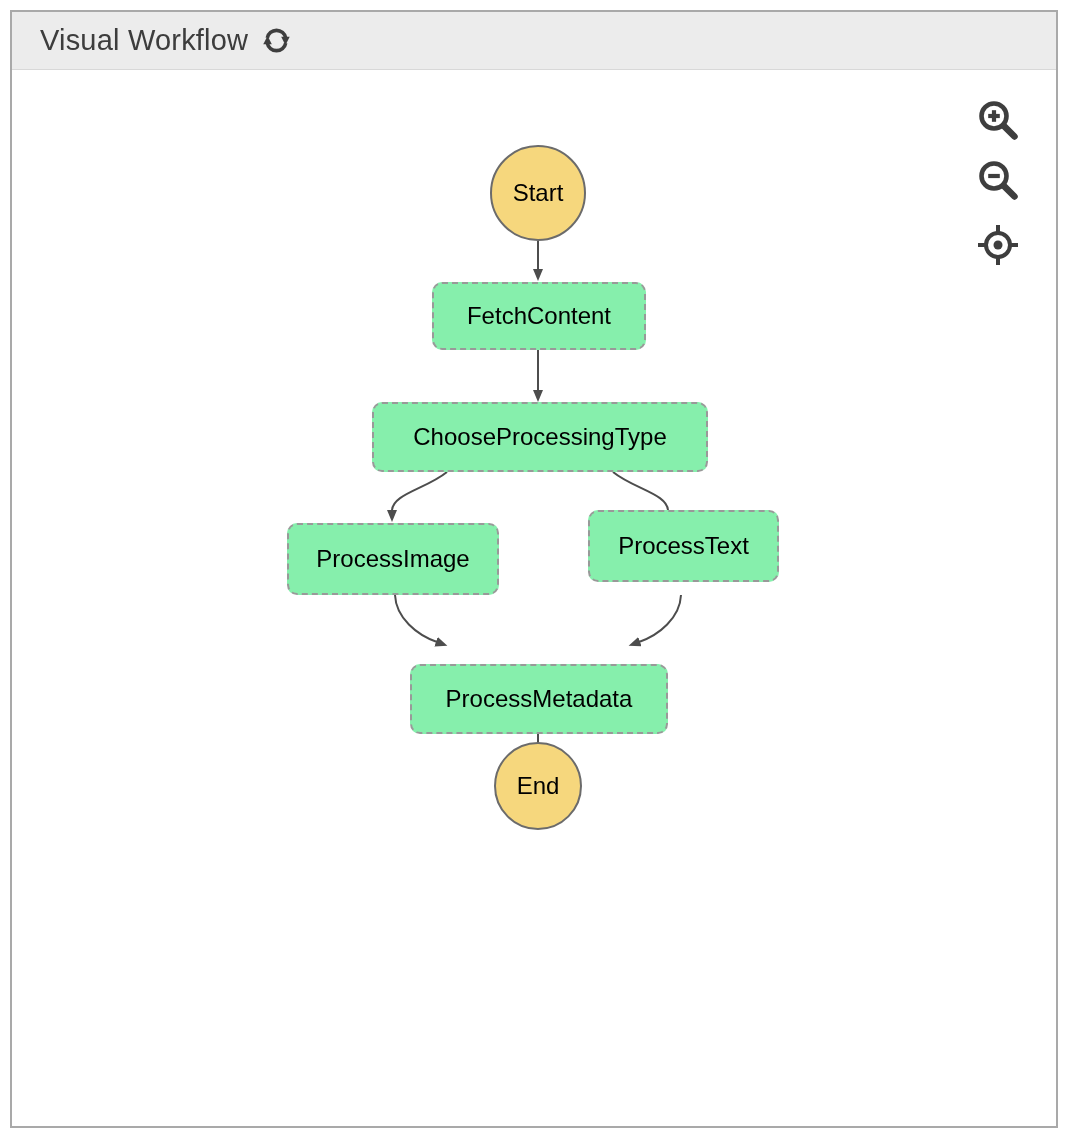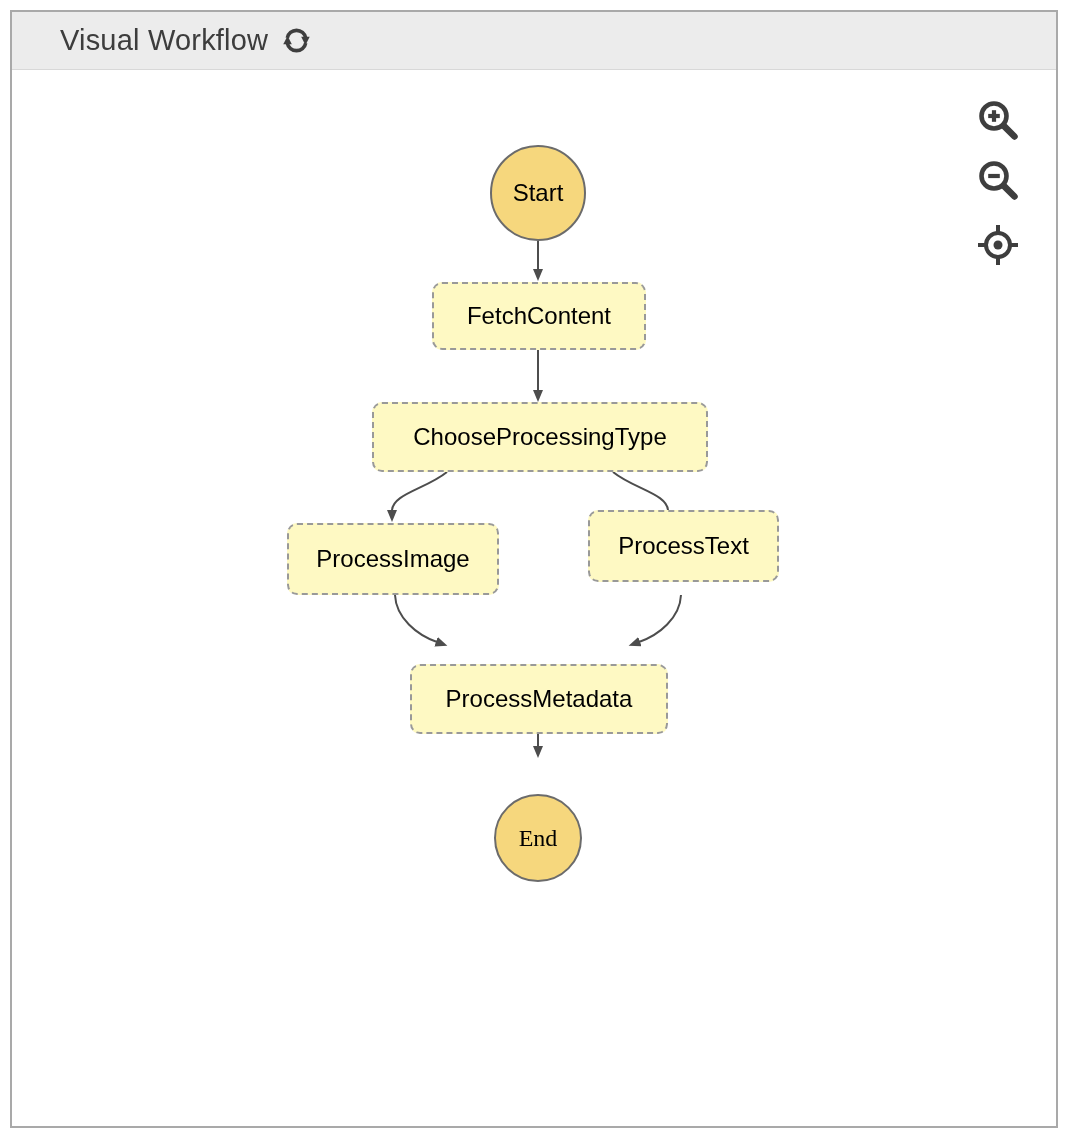--- a/index.html
+++ b/index.html
@@ -19,21 +19,21 @@
     height: 1114px;
     border: 2px solid #a9a9a9;
     background: #ffffff;
   }
   .panel-header {
     height: 57px;
     background: #ececec;
     border-bottom: 1px solid #d8d8d8;
     display: flex;
     align-items: center;
-    padding-left: 48px;
+    padding-left: 28px;
   }
   .panel-title {
     font-size: 29px;
     color: #3d3d3d;
     letter-spacing: 0.2px;
   }
   .refresh-btn {
     background: none;
     border: none;
     padding: 0;
@@ -65,21 +65,21 @@
     background: #ffffff;
   }
   .node.circle {
     border-radius: 50%;
     background: #f6d77d;
     border: 2px solid #6b6b6b;
   }
   .node.task {
     border: 2px dashed #999999;
     border-radius: 10px;
-    background: #fef9c3;
+    background: #86efac;
   }
   .zoom-controls {
     position: absolute;
     left: 964px;
     top: 28px;
     width: 44px;
     display: flex;
     flex-direction: column;
     align-items: center;
   }
@@ -152,21 +152,21 @@
     </div>
 
     <div class="node task" style="left:576px; top:440px; width:191px; height:72px;">
       <span>ProcessText</span>
     </div>
 
     <div class="node task" style="left:398px; top:594px; width:258px; height:70px;">
       <span>ProcessMetadata</span>
     </div>
 
-    <div class="node circle" style="left:482px; top:724px; width:88px; height:88px;font-family:Liberation Serif, serif;">
+    <div class="node circle" style="left:482px; top:672px; width:88px; height:88px;">
       <span>End</span>
     </div>
 
     <div class="zoom-controls">
       <button class="ctrl-btn">
         <svg width="44" height="44" viewBox="0 0 44 44">
           <circle cx="18" cy="18" r="12.5" fill="none" stroke="#3e3e3e" stroke-width="4.6"></circle>
           <line x1="27.6" y1="27.6" x2="38.5" y2="38.5" stroke="#3e3e3e" stroke-width="6.5" stroke-linecap="round"></line>
           <line x1="18" y1="12.2" x2="18" y2="23.8" stroke="#3e3e3e" stroke-width="4.2"></line>
           <line x1="12.2" y1="18" x2="23.8" y2="18" stroke="#3e3e3e" stroke-width="4.2"></line>

